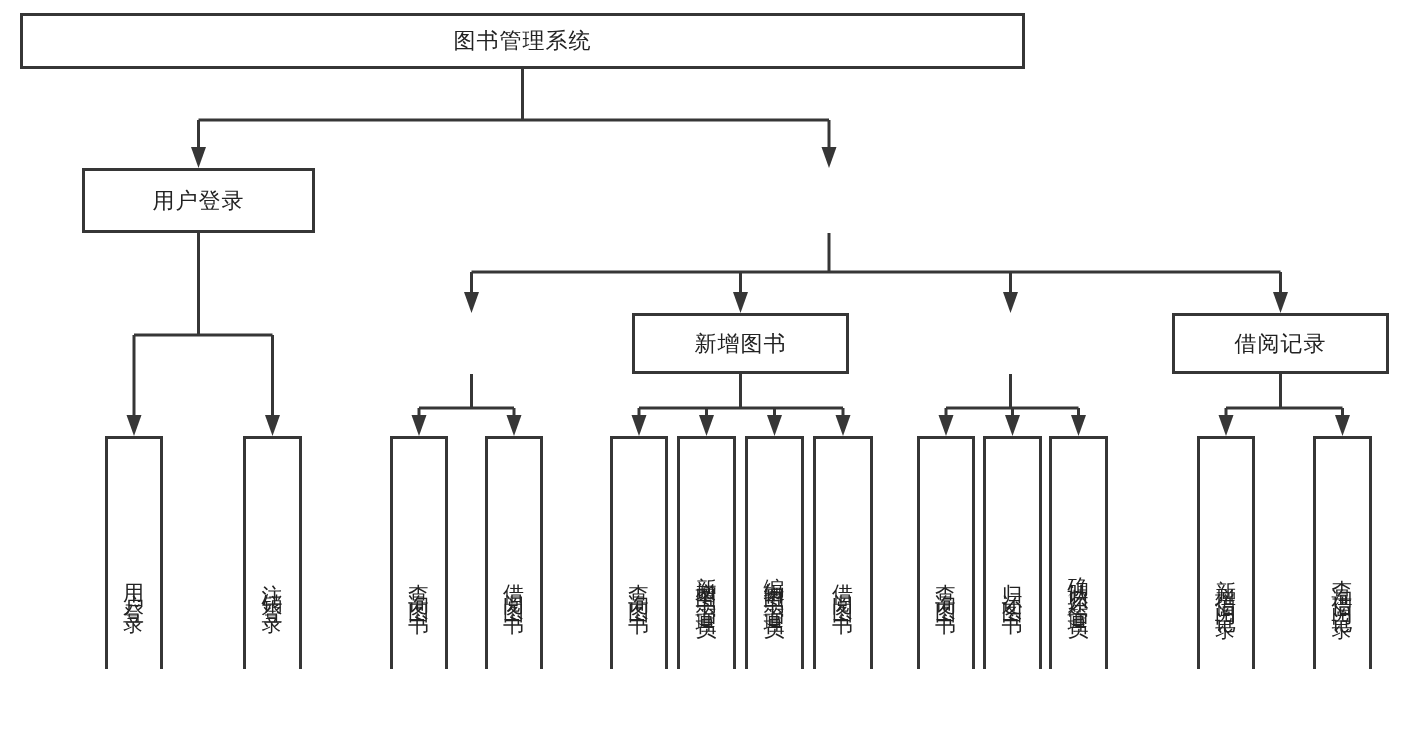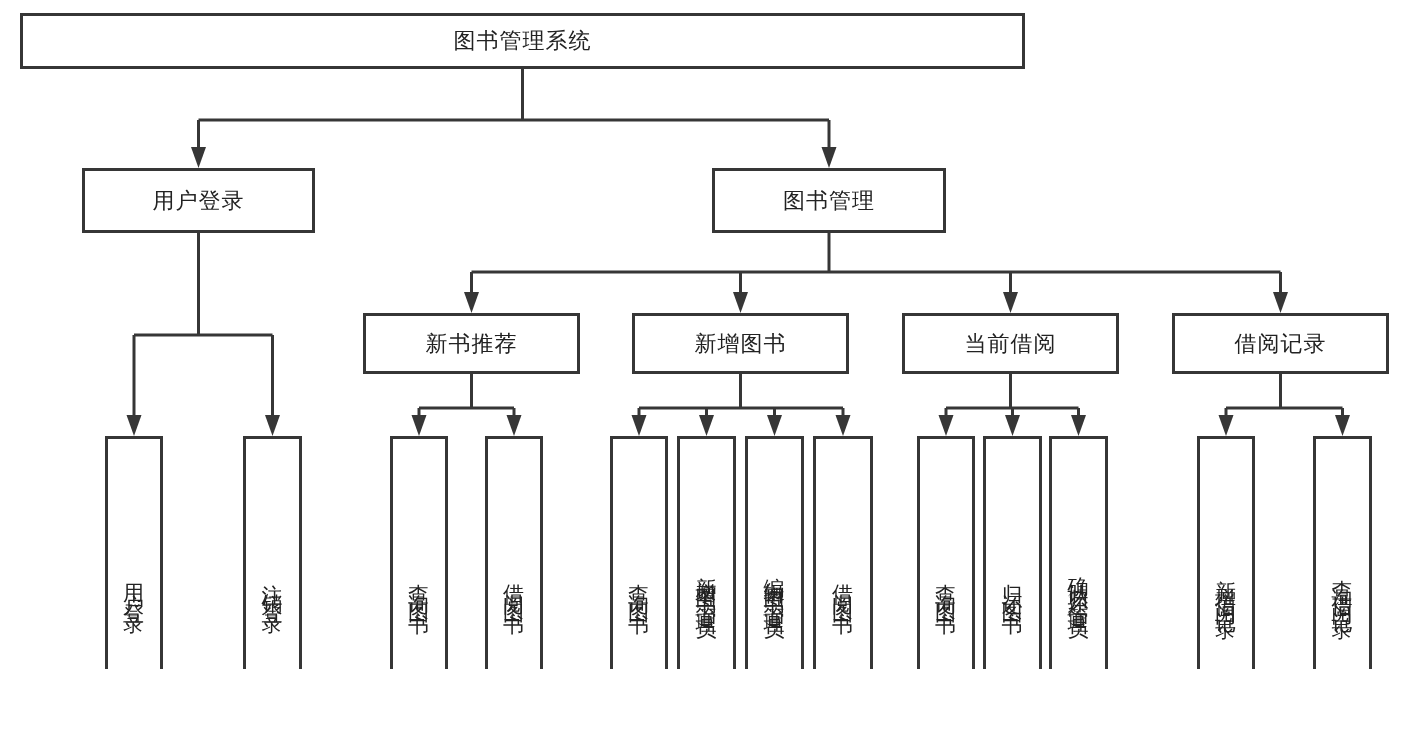--- a/index.html
+++ b/index.html
@@ -128,25 +128,22 @@
       <polygon points="1005,415 1020,415 1012.5,436"></polygon>
       <polygon points="1071,415 1086,415 1078.5,436"></polygon>
       <polygon points="1218.5,415 1233.5,415 1226,436"></polygon>
       <polygon points="1335,415 1350,415 1342.5,436"></polygon>
     </g>
   </svg>
 
   <div class="node" style="left:20px; top:13px; width:1005px; height:56px;">图书管理系统</div>
 
   <div class="node" style="left:82px; top:168px; width:233px; height:65px;">用户登录</div>
-  <div class="node" style="left:712px; top:168px; width:234px; height:65px;">图书管理</div>
 
-  <div class="node" style="left:363px; top:313px; width:217px; height:61px;">新书推荐</div>
   <div class="node" style="left:632px; top:313px; width:217px; height:61px;">新增图书</div>
-  <div class="node" style="left:902px; top:313px; width:217px; height:61px;">当前借阅</div>
   <div class="node" style="left:1172px; top:313px; width:217px; height:61px;">借阅记录</div>
 
   <div class="leaf" style="left:105px; top:436px; width:58px; height:301px;">用户登录</div>
   <div class="leaf" style="left:243px; top:436px; width:59px; height:301px;">注销登录</div>
 
   <div class="leaf" style="left:390px; top:436px; width:58px; height:301px;">查询图书</div>
   <div class="leaf" style="left:485px; top:436px; width:58px; height:301px;">借阅图书</div>
 
   <div class="leaf" style="left:610px; top:436px; width:58px; height:301px;">查询图书</div>
   <div class="leaf" style="left:677px; top:436px; width:59px; height:301px; letter-spacing:6px;">新增图书（管理员）</div>

